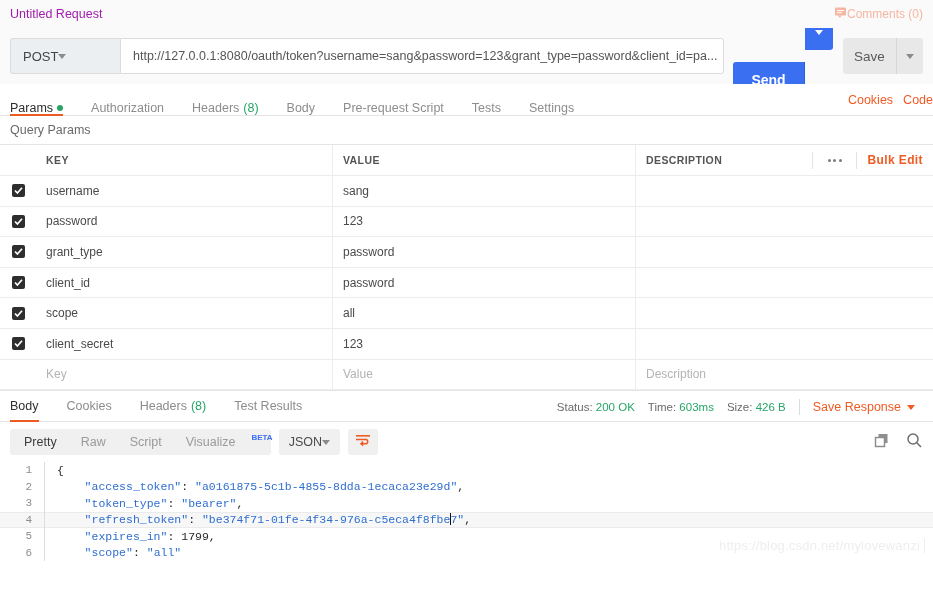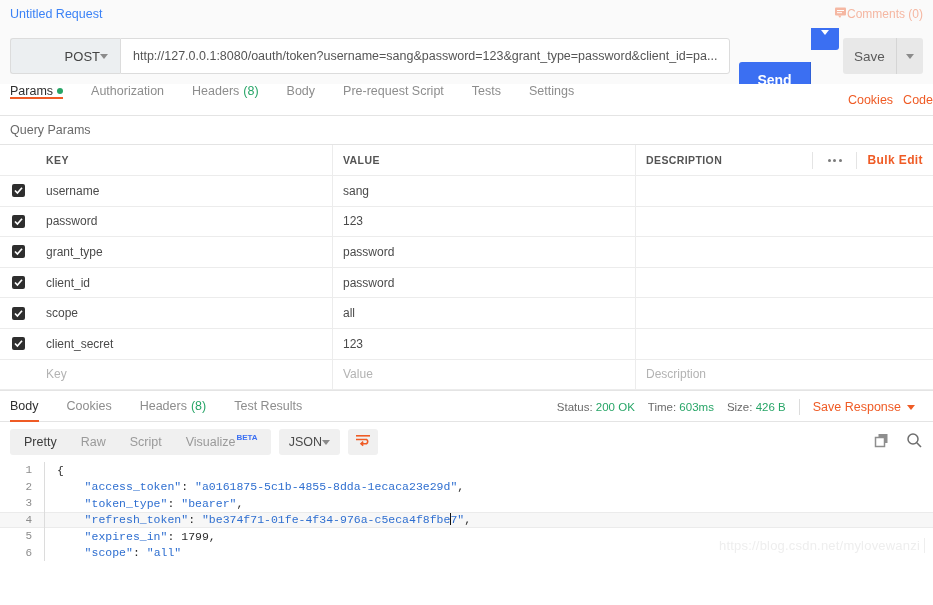--- a/index.html
+++ b/index.html
@@ -13,41 +13,41 @@
   body { position: relative; }
 
   
   .titlebar {
     height: 28px;
     display: flex; align-items: center;
     padding: 0 10px;
     background: #fafafa;
     position: relative;
   }
-  .req-title { font-size: 12.5px; color: #3b82f6; }
+  .req-title { font-size: 12.5px; color: #a21caf; }
   .comments {
     position: absolute; right: 10px; top: 0;
     height: 28px; display: flex; align-items: center; 
     font-size: 12px; color: #f5b7a2;
   }
   .comment-bubble { display: block; }
 
   
   .urlbar {
     height: 56px;
     display: flex; align-items: center;
     padding: 0 10px;
     background: #fafafa;
     gap: 0;
   }
   .method-box {
     width: 110px; height: 36px;
     border: 1px solid #dcdcdc; border-right: none;
     background: #eceff1;
-    display: flex; align-items: center; justify-content: flex-end;
+    display: flex; align-items: center; justify-content: flex-start;
     padding: 0 12px;
     font-size: 13px; color: #444;
     border-radius: 3px 0 0 3px;
   }
   .caret-down {
     width: 0; height: 0;
     border-left: 4px solid transparent;
     border-right: 4px solid transparent;
     border-top: 5px solid #8b8b8b;
   }
@@ -73,40 +73,40 @@
     border-radius: 3px 0 0 3px;
     border-right: 1px solid #2f5fd6;
     margin-top: 48px;
   }
   .send-caret {
     height: 36px; width: 28px;
     background: #3b6ff2;
     display: flex; align-items: center; justify-content: center;
     border-radius: 0 3px 3px 0;
   }
-  .save-group { display: flex; margin-left: 4px; justify-content: flex-end; }
+  .save-group { display: flex; margin-left: 10px; justify-content: flex-end; }
   .save-btn {
     height: 36px; width: 54px;
     background: #e8e8e8;
     color: #5a5a5a; font-size: 13.5px;
     display: flex; align-items: center; justify-content: center;
     border-radius: 3px 0 0 3px;
     border-right: 1px solid #d5d5d5;
   }
   .save-caret {
     height: 36px; width: 26px;
     background: #e8e8e8;
     display: flex; align-items: center; justify-content: center;
     border-radius: 0 3px 3px 0;
   }
 
   
   .req-tabs {
     height: 32px;
-    display: flex; align-items: flex-start;
+    display: flex; align-items: flex-end;
     padding: 0 10px;
     border-bottom: 1px solid #e4e4e4;
     position: relative;
     background: #fff;
   }
   .rtab {
     display: flex; align-items: center; gap: 4px;
     padding: 0 14px;
     font-size: 12.5px; color: #8d8d8d;
     position: relative;
@@ -206,21 +206,21 @@
     display: flex; align-items: center; background: #f0f0f0;
     border-radius: 3px; height: 26px; padding: 0 2px;
   }
   .fmt {
     padding: 4px 12px; font-size: 12.5px; color: #9a9a9a;
     display: flex; align-items: center; height: 20px; position: relative;
   }
   .fmt.active { color: #3c3c3c; }
   .beta {
     font-size: 8px; color: #3b6ff2; font-weight: bold;
-    position: relative; top: -5px; left: 1px;
+    position: relative; top: -5px; left: 16px;
   }
   .json-sel {
     display: flex; align-items: center; 
     background: #f0f0f0; border-radius: 3px; height: 26px;
     padding: 0 10px; font-size: 12.5px; color: #4a4a4a;
   }
   .wrap-btn {
     width: 30px; height: 26px; background: #f0f0f0; border-radius: 3px;
     display: flex; align-items: center; justify-content: center;
   }

